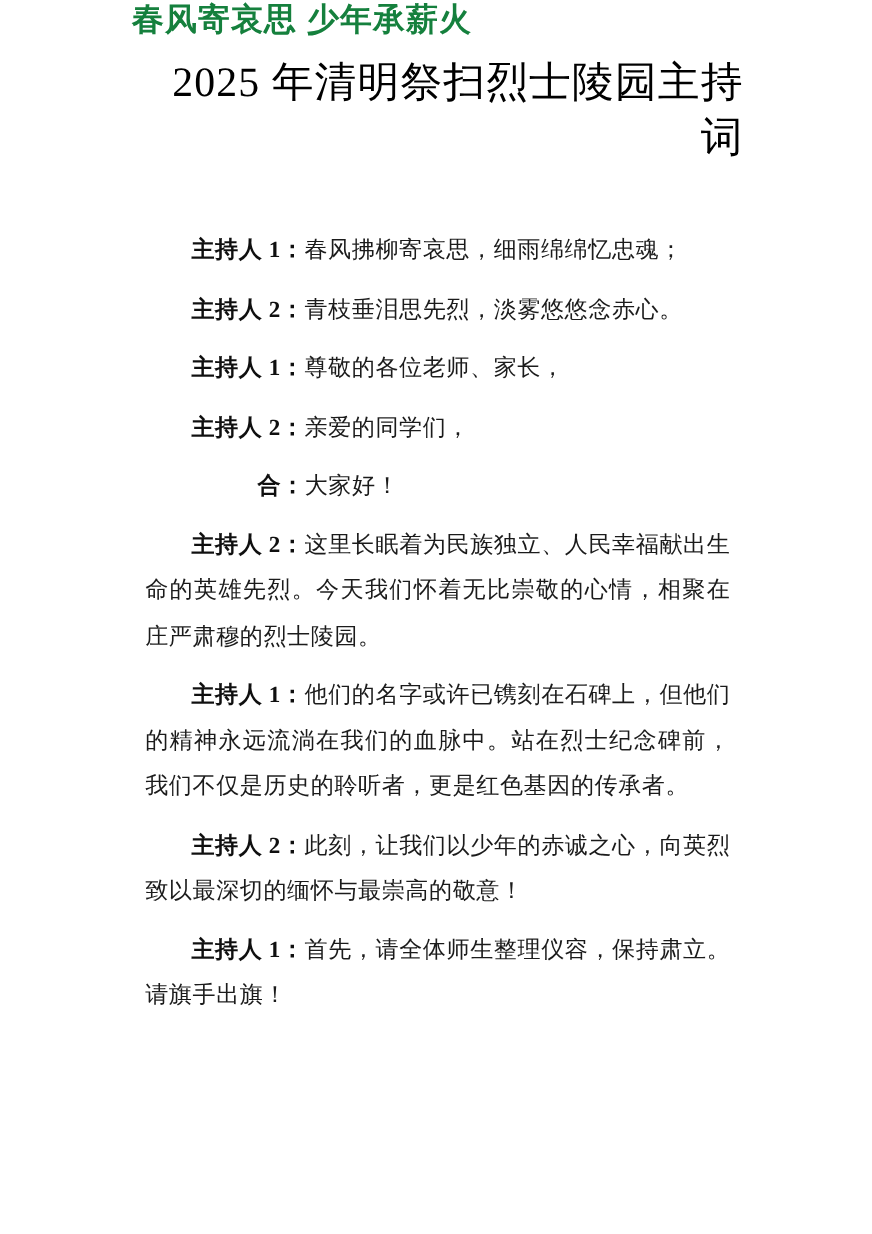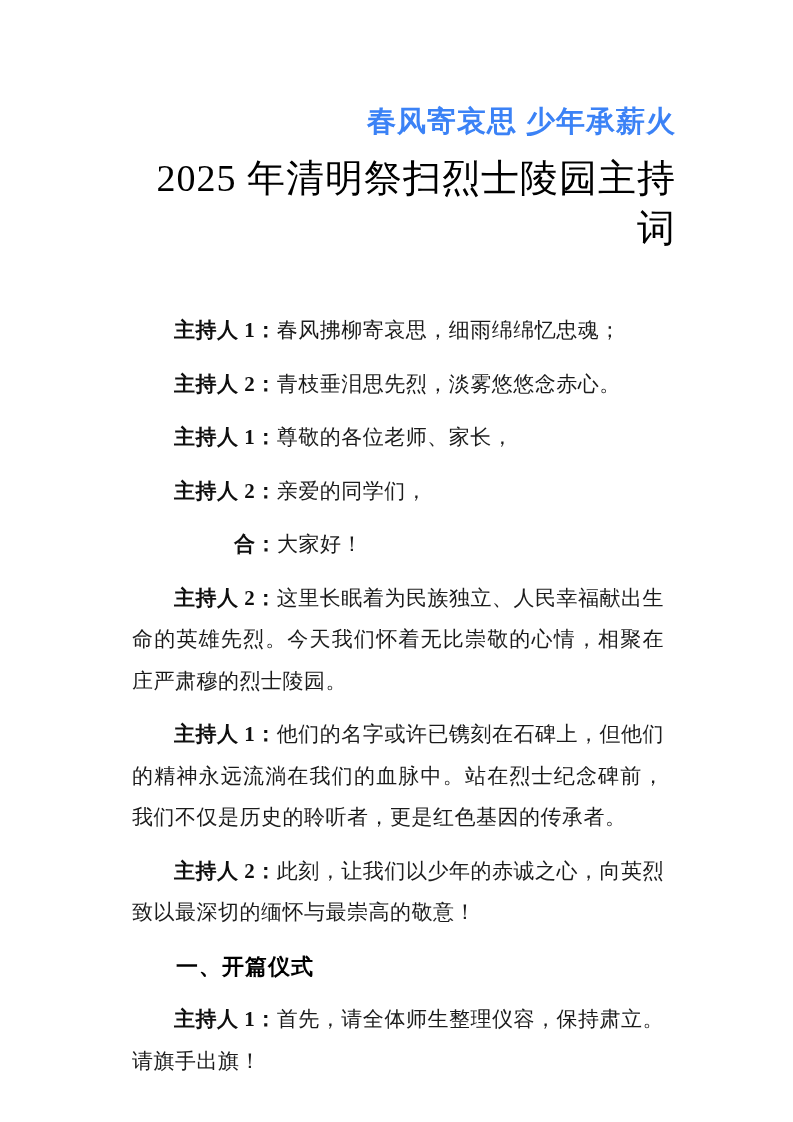--- a/index.html
+++ b/index.html
@@ -13,28 +13,27 @@
     background: #ffffff;
     color: #151515;
     position: relative;
     overflow: hidden;
   }
   .content {
     padding: 0 117px 0 120px;
   }
   .doc-subtitle {
     margin: 0;
-    padding-top: 103px;
-    text-align: right;
+    text-align: left;
     font-family: "Liberation Sans", sans-serif;
     font-weight: bold;
     font-size: 29px;
     line-height: 37px;
     letter-spacing: 1px;
-    color: #3b82f6;
+    color: #15803d;
   }
   .doc-title {
     margin: 13px 0 0 0;
     text-align: right;
     font-family: "Liberation Serif", serif;
     font-weight: 500;
     font-size: 38px;
     line-height: 50px;
     letter-spacing: 1px;
     color: #000000;
@@ -88,19 +87,18 @@
 
       <p class="para joint"><span class="label">合：</span><span>大家好！</span></p>
 
 
       <p class="para"><span class="label">主持人 2：</span><span>这里长眠着为民族独立、人民幸福献出生命的英雄先烈。今天我们怀着无比崇敬的心情，相聚在庄严肃穆的烈士陵园。</span></p>
 
       <p class="para"><span class="label">主持人 1：</span><span>他们的名字或许已镌刻在石碑上，但他们的精神永远流淌在我们的血脉中。站在烈士纪念碑前，我们不仅是历史的聆听者，更是红色基因的传承者。</span></p>
 
       <p class="para"><span class="label">主持人 2：</span><span>此刻，让我们以少年的赤诚之心，向英烈致以最深切的缅怀与最崇高的敬意！</span></p>
 
-      <p class="para heading"><span class="label"></span><span>一、开篇仪式</span></p>
 
       <p class="para"><span class="label">主持人 1：</span><span>首先，请全体师生整理仪容，保持肃立。请旗手出旗！</span></p>
 
     </div>
   </div>
 </div>
 
 </body></html>

